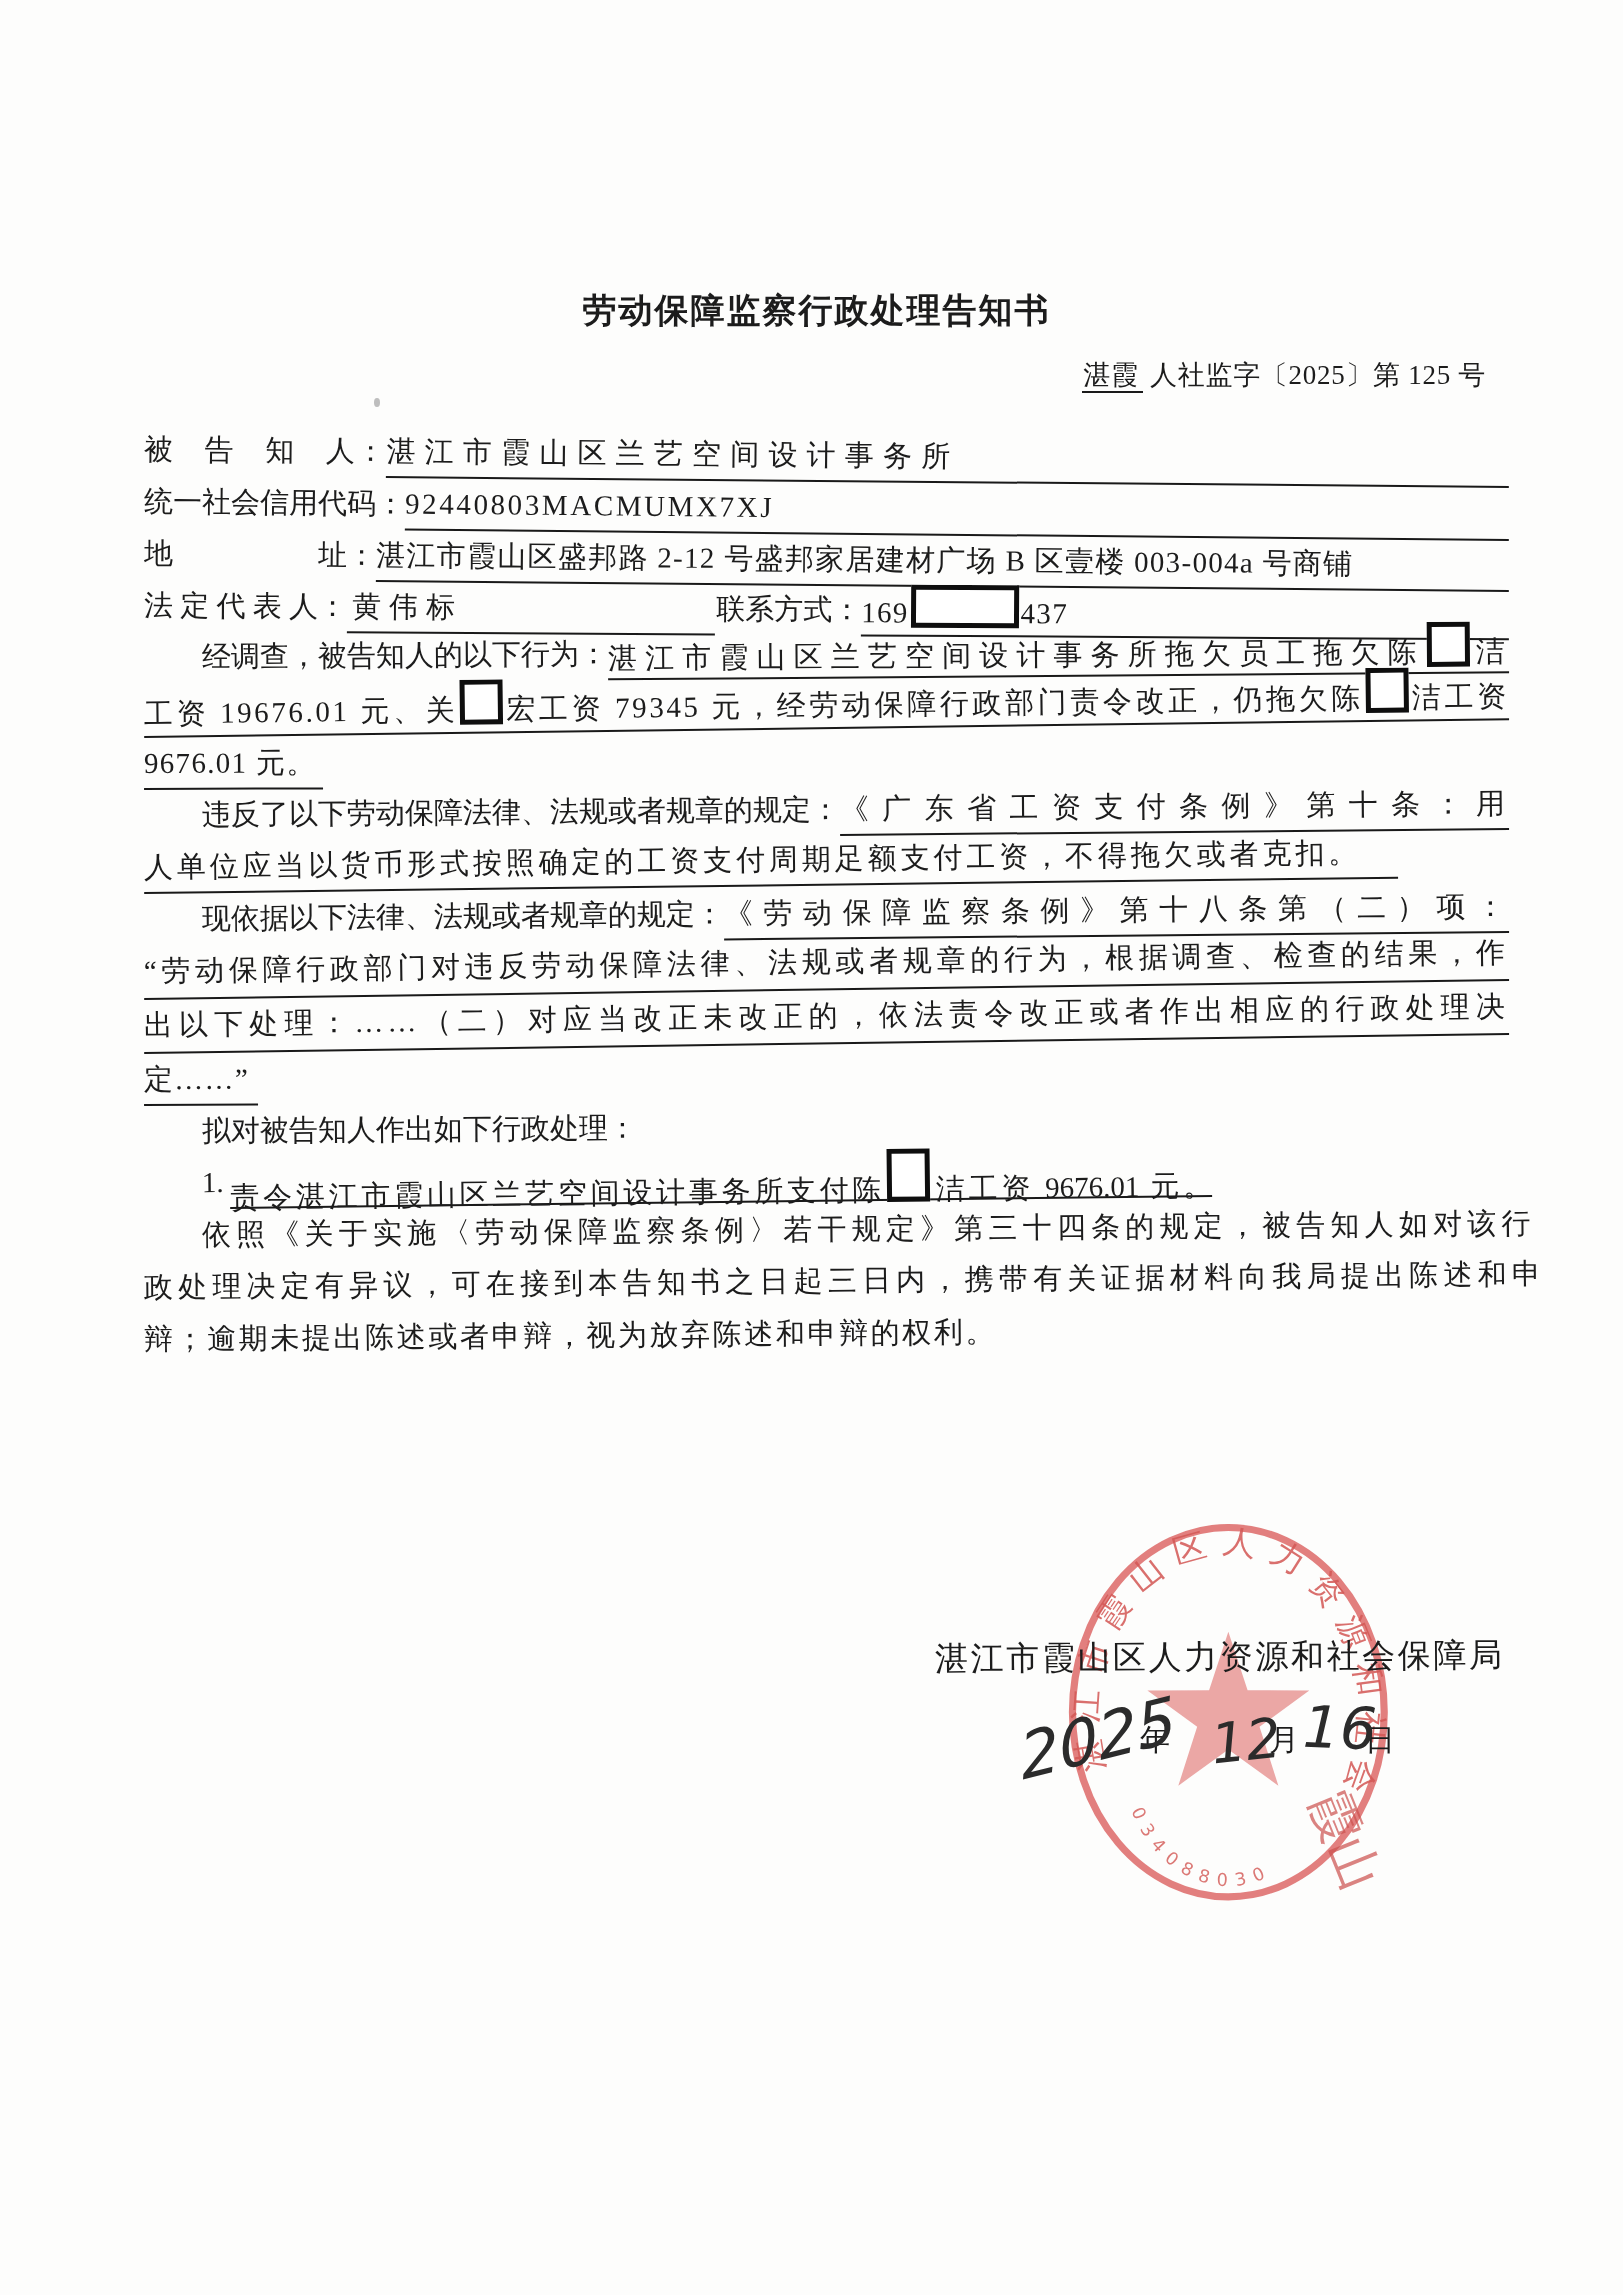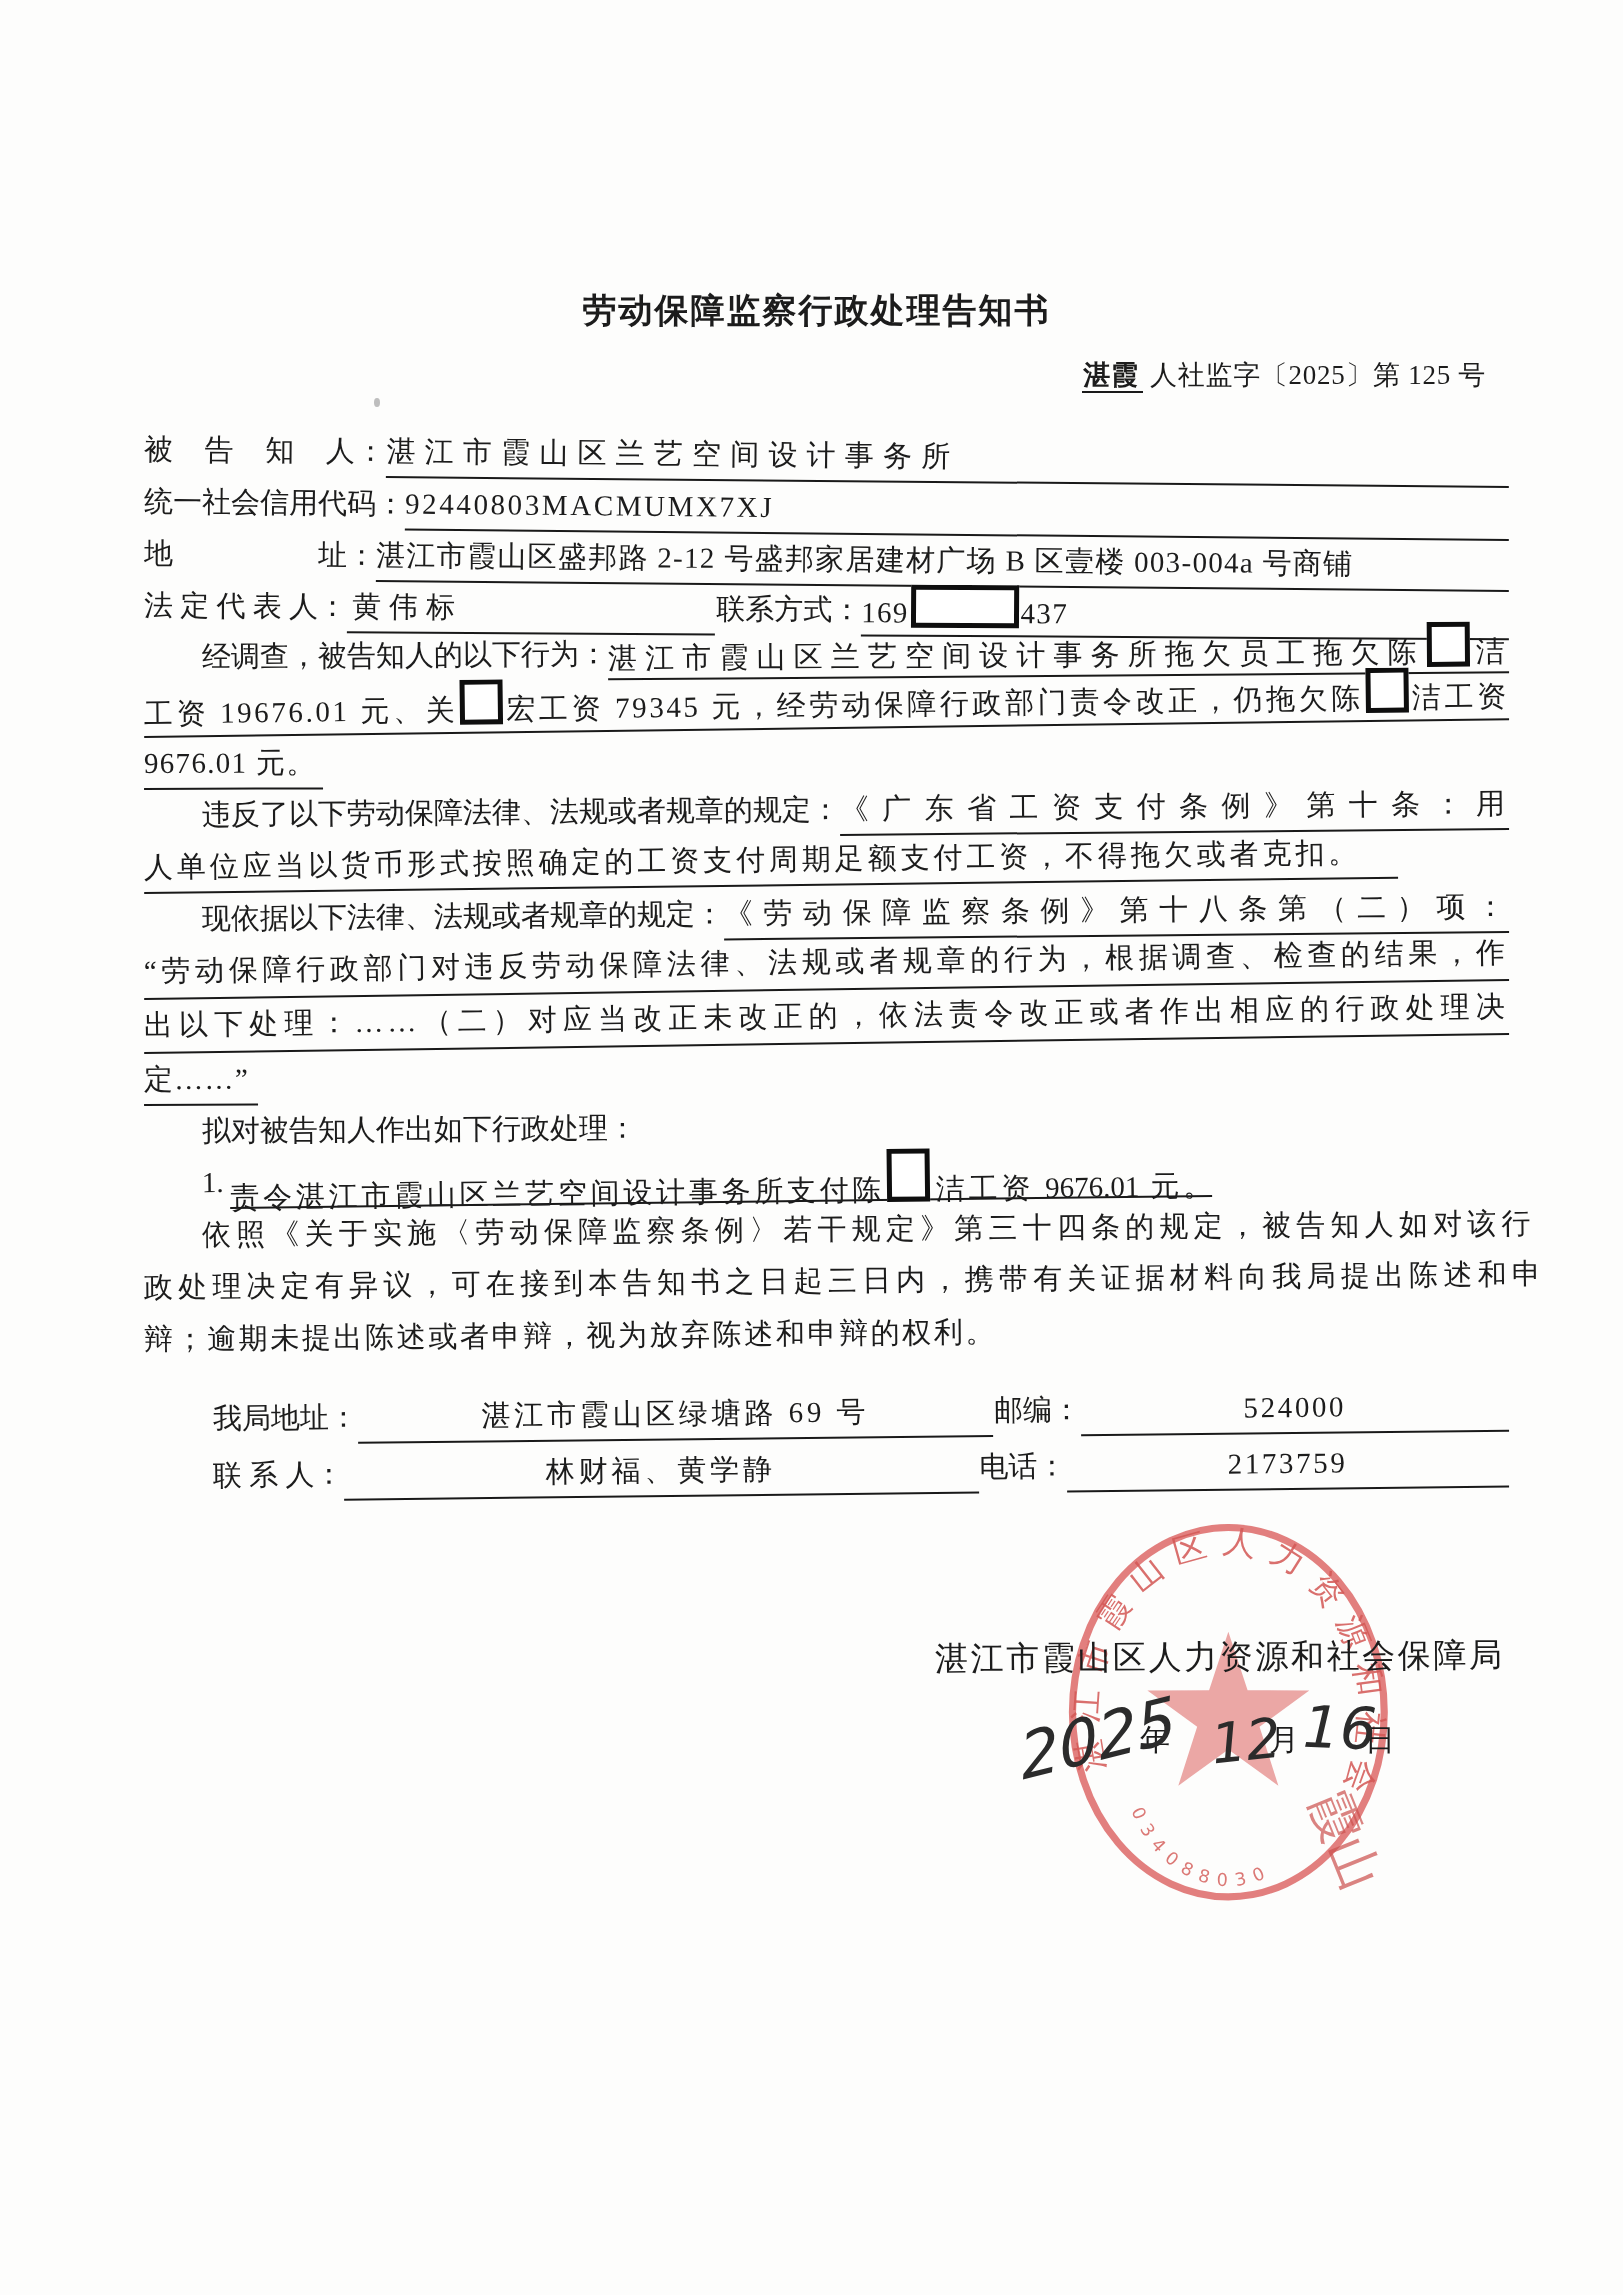--- a/index.html
+++ b/index.html
@@ -12,21 +12,21 @@
     overflow:hidden;
   }
   .title{
     position:absolute;top:288px;left:134px;width:1365px;
     text-align:center;font-size:34px;font-weight:bold;letter-spacing:2px;
   }
   .docnum{
     position:absolute;top:357px;right:137px;
     font-size:27px;letter-spacing:0.7px;
   }
-  .u{border-bottom:2.6px solid #1a1a1a;padding:0 3.9px 1.3px 1.3px;font-weight:bold;}
+  .u{border-bottom:2.6px solid #1a1a1a;padding:0 3.9px 1.3px 1.3px;}
   .body{position:absolute;left:144px;top:424px;width:1365px;font-size:29px;}
   .line{height:52px;line-height:51px;display:flex;white-space:nowrap;transform-origin:left 70%;}
   .blockline{display:block;}
   .ind{padding-left:58px;}
   .lbl{flex:0 0 auto;}
   .fill{flex:1 1 auto;border-bottom:2.6px solid #191919;overflow:hidden;}
   .fill.j{text-align:justify;text-align-last:justify;}
   .uline{border-bottom:2.6px solid #191919;}
   .jfull{border-bottom:2.6px solid #191919;text-align:justify;text-align-last:justify;overflow:hidden;}
   .redact{
@@ -148,34 +148,20 @@
 
     <div class="line ls8" style="transform:rotate(-0.55deg)">
       <span>政处理决定有异议，可在接到本告知书之日起三日内，携带有关证据材料向我局提出陈述和申</span>
     </div>
 
     <div class="line ls4" style="transform:rotate(-0.5deg)">
       <span>辩；逾期未提出陈述或者申辩，视为放弃陈述和申辩的权利。</span>
     </div>
   </div>
 
-  <div class="body" style="top:1394px">
-    <div class="line cline" style="transform:rotate(-0.6deg)">
-      <span class="lbl">我局地址：</span>
-      <span class="uline w-val"><span>湛江市霞山区绿塘路 69 号</span></span>
-      <span class="lbl gap">邮编：</span>
-      <span class="fill ctr"><span>524000</span></span>
-    </div>
-    <div class="line cline" style="margin-top:5.2px;transform:rotate(-0.65deg)">
-      <span class="lbl">联 系 人：</span>
-      <span class="uline w-val"><span>林财福、黄学静</span></span>
-      <span class="lbl gap">电话：</span>
-      <span class="fill ctr"><span>2173759</span></span>
-    </div>
-  </div>
 
   <svg class="seal" width="334" height="393" viewBox="0 0 510 600">
     <ellipse cx="254" cy="298" rx="238" ry="282" fill="none" stroke="#d85452" stroke-width="11" opacity="0.8"></ellipse>
     <path id="ringPath" d="M 72 402 A 200 245 0 1 1 436 402" fill="none"></path>
     <path id="serialPath" d="M 100 432 A 165 205 0 0 0 408 432" fill="none"></path>
     <path opacity="0.55" fill="#d85452" d="M254 175 L283.4 264.6 L377.6 264.8 L301.6 320.4 L330.4 410.2 L254 355 L177.6 410.2 L206.4 320.4 L130.4 264.8 L224.6 264.6 Z"></path>
     <text font-size="50" fill="#d04b48" opacity="0.85" letter-spacing="21" font-family="Liberation Serif, serif">
       <textPath href="#ringPath" startOffset="2%">湛江市霞山区人力资源和社会保障局</textPath>
     </text>
     <text font-size="27" fill="#d04b48" opacity="0.8" letter-spacing="13" font-family="DejaVu Sans, sans-serif">

